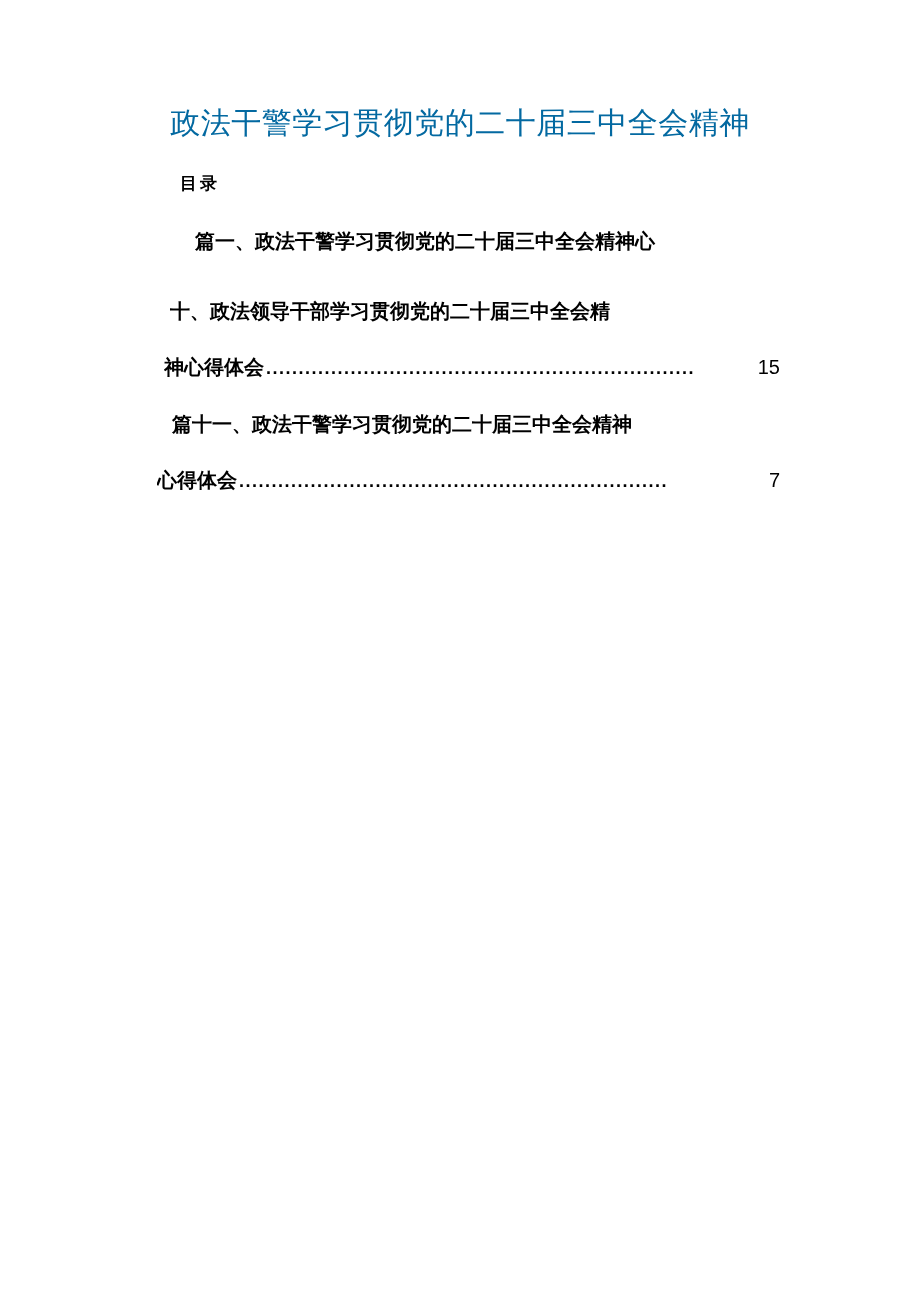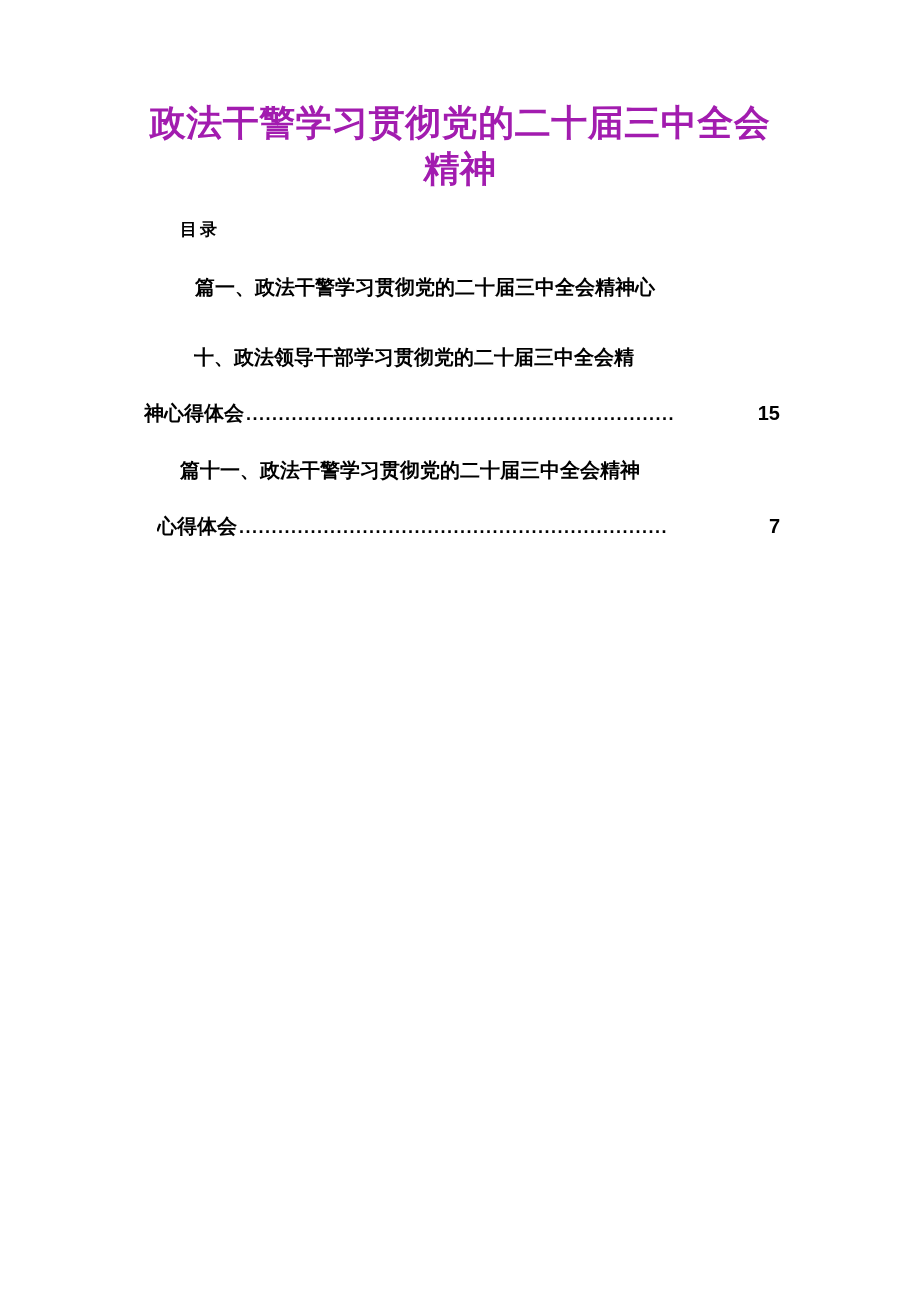--- a/index.html
+++ b/index.html
@@ -17,27 +17,27 @@
   }
   .page {
     width: 920px;
     height: 1301px;
     box-sizing: border-box;
     padding: 100px 140px 0 140px;
     position: relative;
   }
   .doc-title {
     font-family: "Liberation Sans", sans-serif;
-    font-weight: bold;
-    font-size: 36px;
+    font-weight: normal;
+    font-size: 30px;
     line-height: 46px;
     text-align: center;
     letter-spacing: 0.5px;
     margin: 0 0 26px 0;
-    color: #a21caf;
+    color: #0369a1;
   }
   .toc-heading {
     font-family: "Liberation Sans", sans-serif;
     font-size: 17px;
     font-weight: bold;
     letter-spacing: 3px;
     margin: 10px 0 18px 40px;
     color: #000;
   }
   .toc-list {
@@ -63,29 +63,29 @@
     overflow: hidden;
     white-space: nowrap;
     font-weight: bold;
     letter-spacing: 1.5px;
     font-size: 18px;
     margin: 0 2px;
     color: #000;
   }
   .toc-entry .pageno {
     flex: 0 0 auto;
-    font-weight: bold;
+    font-weight: normal;
     font-size: 20px;
   }
   
   .indent-1 { margin-left: 55px; }
   .indent-2 { margin-left: 40px; }
-  .indent-3 { margin-left: 54px; justify-content: flex-end; }
-  .indent-4 { margin-left: 4px; }
-  .indent-5 { margin-left: 40px; }
+  .indent-3 { margin-left: 30px; justify-content: flex-end; }
+  .indent-4 { margin-left: 24px; }
+  .indent-5 { margin-left: 32px; }
   .indent-6 { margin-left: 17px; }
   .gap-small { height: 14px; }
 </style>
 </head>
 <body>
 
 <div class="page">
 
   <h1 class="doc-title">
     <span>政法干警学习贯彻党的二十届三中全会精神</span><br>

